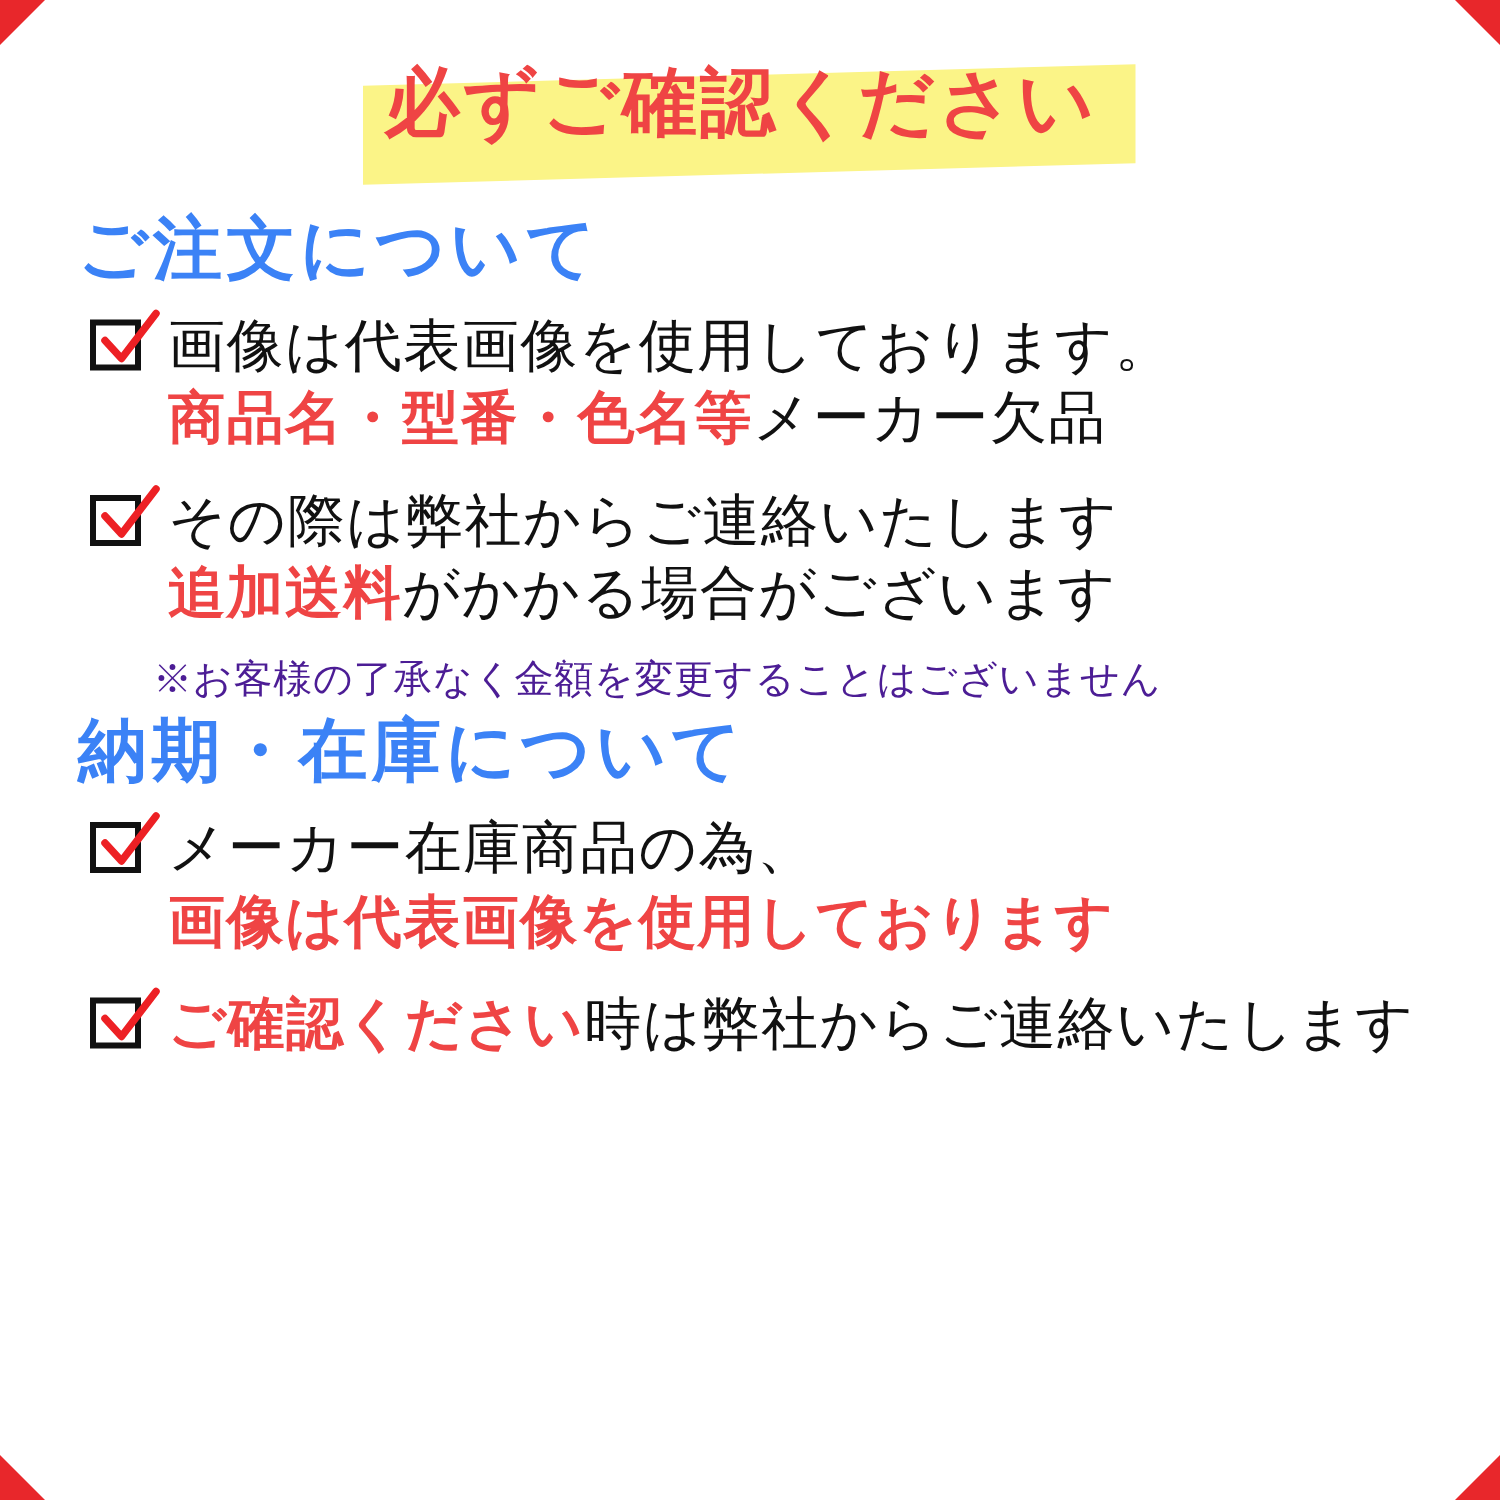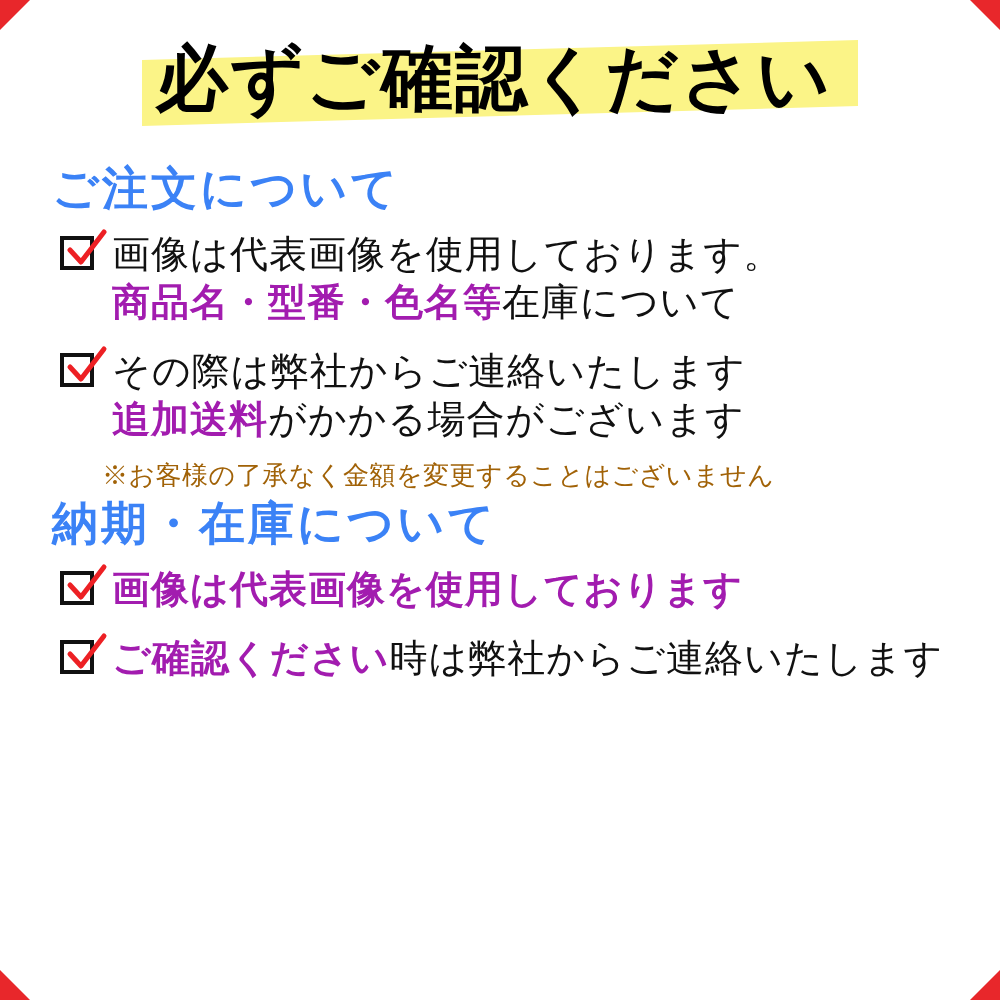--- a/index.html
+++ b/index.html
@@ -53,24 +53,24 @@
   }
 
   
   .title-wrap {
     text-align: center;
     margin-bottom: 30px;
   }
   .title {
     display: inline-block;
     position: relative;
-    font-size: 72px;
+    font-size: 50px;
     font-weight: bold;
     letter-spacing: 2px;
-    color: #000000;
+    color: #ef4444;
     line-height: 1.05;
     padding: 6px 26px 10px 14px;
   }
   .title .hl {
     position: absolute;
     left: 0;
     right: 0;
     top: 14px;
     height: 66px;
     background: #fbf487;
@@ -125,26 +125,26 @@
     flex: 1 1 auto;
   }
   .line {
     font-size: 38px;
     line-height: 1.28;
     color: #111111;
     letter-spacing: 1px;
     white-space: nowrap;
   }
   .red {
-    color: #a21caf;
+    color: #ef4444;
     font-weight: bold;
   }
   .note {
     font-size: 26px;
-    color: #a16207;
+    color: #4c1d95;
     letter-spacing: 0.5px;
     margin: -6px 0 0 58px;
     white-space: nowrap;
   }
 </style>
 </head>
 <body>
 
 <div class="corner corner-tl"></div>
 <div class="corner corner-tr"></div>
@@ -167,21 +167,21 @@
       <span class="box"></span>
       <svg class="tick" viewBox="0 0 44 44">
         <path d="M6 22 L17 34 L40 4" fill="none" stroke="#ed2024" stroke-width="5" stroke-linecap="round" stroke-linejoin="round"></path>
       </svg>
     </div>
     <div class="lines">
       <div class="line">
         <span>画像は代表画像を使用しております。</span>
       </div>
       <div class="line">
-        <span class="red">商品名・型番・色名等</span><span>在庫について</span>
+        <span class="red">商品名・型番・色名等</span><span>メーカー欠品</span>
       </div>
     </div>
   </div>
 
 
   <div class="item">
     <div class="checkbox">
       <span class="box"></span>
       <svg class="tick" viewBox="0 0 44 44">
         <path d="M6 22 L17 34 L40 4" fill="none" stroke="#ed2024" stroke-width="5" stroke-linecap="round" stroke-linejoin="round"></path>
@@ -203,20 +203,23 @@
 
   <div class="item">
     <div class="checkbox">
       <span class="box"></span>
       <svg class="tick" viewBox="0 0 44 44">
         <path d="M6 22 L17 34 L40 4" fill="none" stroke="#ed2024" stroke-width="5" stroke-linecap="round" stroke-linejoin="round"></path>
       </svg>
     </div>
     <div class="lines">
       <div class="line">
+        <span>メーカー在庫商品の為、</span>
+      </div>
+      <div class="line">
         <span class="red">画像は代表画像を使用しております</span>
       </div>
     </div>
   </div>
 
   <div class="item">
     <div class="checkbox">
       <span class="box"></span>
       <svg class="tick" viewBox="0 0 44 44">
         <path d="M6 22 L17 34 L40 4" fill="none" stroke="#ed2024" stroke-width="5" stroke-linecap="round" stroke-linejoin="round"></path>

